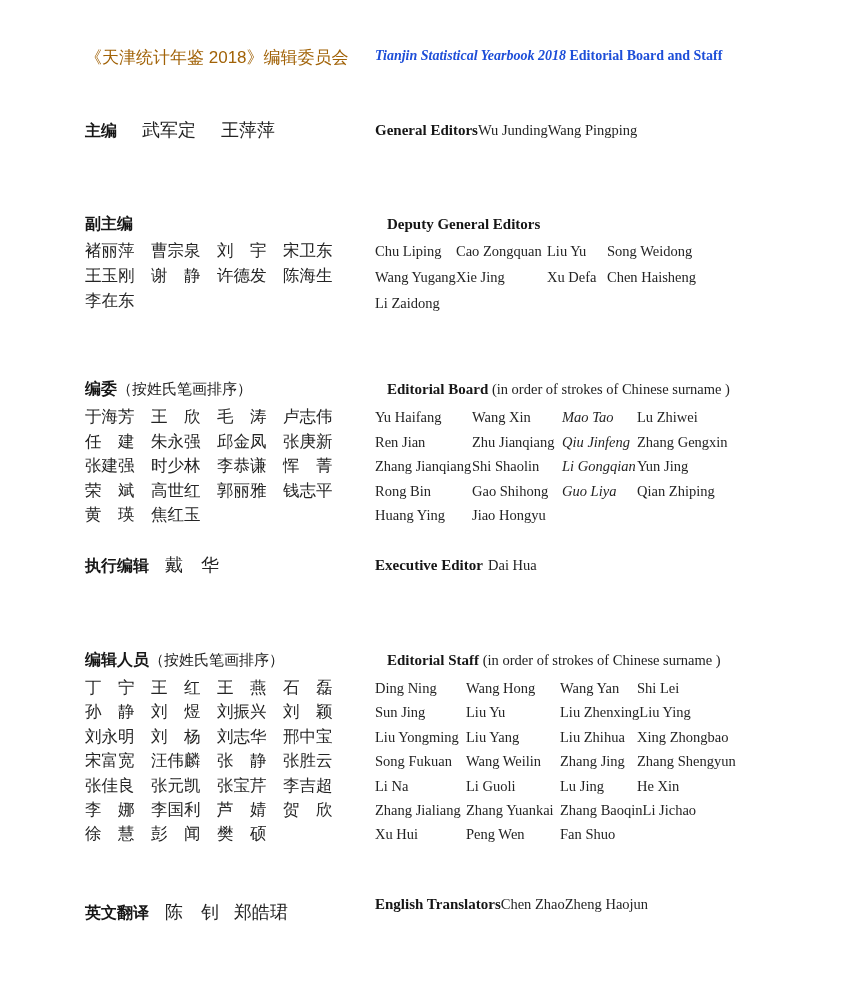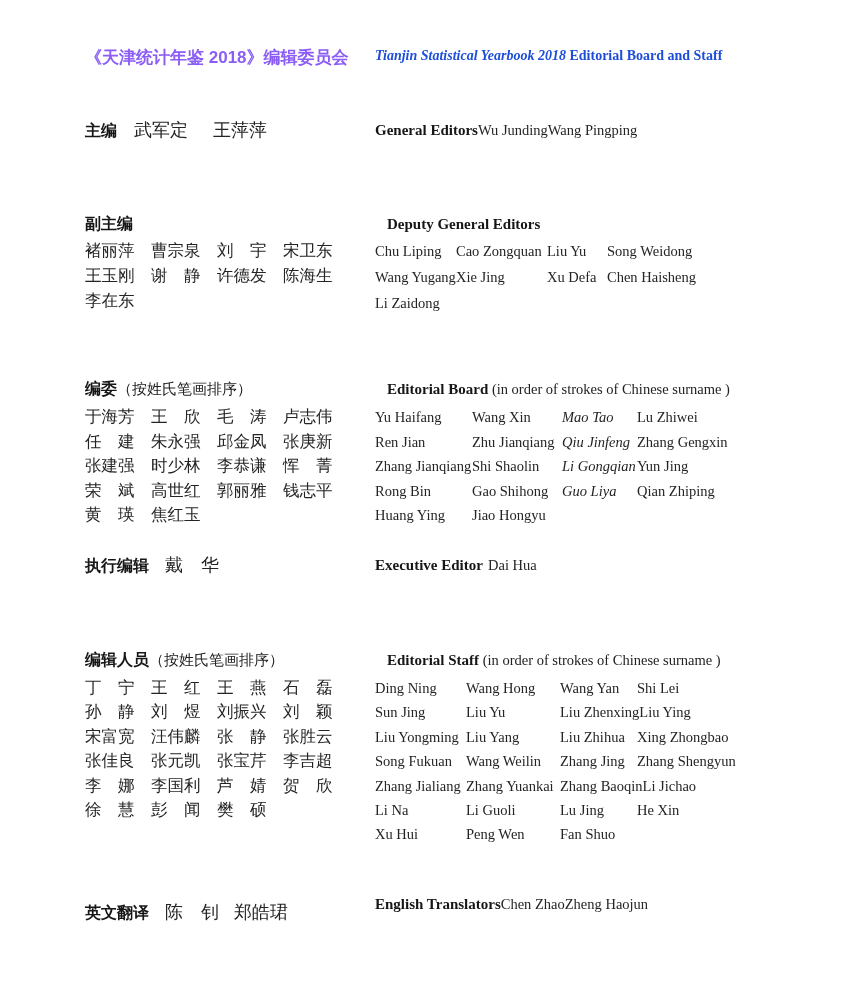--- a/index.html
+++ b/index.html
@@ -32,21 +32,21 @@
     display:inline-block;min-width:51px;
     font-size:16.5px;color:#242424;
     font-family:"Liberation Serif",serif;
     margin-right:15px;white-space:nowrap;
   }
   .zh-line{white-space:nowrap;line-height:26px;}
   .zh-line .names span{
     display:inline-block;min-width:51px;
     font-size:18px;color:#242424;margin-right:25px;white-space:nowrap;
   }
-  .zh-line .zh-label{margin-right:17px;}
+  .zh-line .zh-label{margin-right:25px;}
   .sec-executive .zh-line .zh-label{margin-right:16px;}
   .sec-translators .zh-line .zh-label{margin-right:16px;}
   .sec-translators .zh-line .names span{margin-right:15px;}
 
   
   .en-label{font-weight:bold;font-size:15px;color:#161616;}
   .en-note{font-weight:normal;font-size:14.5px;color:#222;text-align:right;}
   .en-label-line{line-height:26px;white-space:nowrap;margin-left:12px;}
   .en-rows .row{white-space:nowrap;}
   .en-rows .row span{
@@ -76,21 +76,21 @@
   .sec-staff .en-rows .row span:nth-child(2){min-width:94px;}
   .sec-staff .en-rows .row span:nth-child(3){min-width:77px;}
   .sec-executive .en-line .en-label{min-width:113px;}
   .sec-translators .en-line .en-label{min-width:122px;}
   .sec-translators .en-line .names span:nth-child(1){min-width:73px;}
 
   
   .title-zh{
     position:absolute;left:85px;top:46px;
     font-family:"Liberation Sans",sans-serif;
-    font-weight:700;font-size:17px;color:#8b5cf6;white-space:nowrap;
+    font-weight:400;font-size:17px;color:#a16207;white-space:nowrap;
   }
   .title-en{
     position:absolute;left:375px;top:48px;
     font-weight:bold;font-size:14px;color:#1d4ed8;white-space:nowrap;
   }
   .title-en .it{font-style:italic;}
 
   
   .sec-general{top:117px;}
   .sec-deputy{top:211px;}
@@ -187,37 +187,38 @@
   </div>
 
   <div class="sec sec-staff">
     <div class="col-zh">
       <div class="zh-label-line">
         <span class="zh-label">编辑人员</span><span class="zh-note">（按姓氏笔画排序）</span>
       </div>
       <div class="zh-rows">
           <div class="row"><span>丁　宁</span><span>王　红</span><span>王　燕</span><span>石　磊</span></div>
           <div class="row"><span>孙　静</span><span>刘　煜</span><span>刘振兴</span><span>刘　颖</span></div>
+          <div class="row"><span>刘永明</span><span>刘　杨</span><span>刘志华</span><span>邢中宝</span></div>
           <div class="row"><span>宋富宽</span><span>汪伟麟</span><span>张　静</span><span>张胜云</span></div>
           <div class="row"><span>张佳良</span><span>张元凯</span><span>张宝芹</span><span>李吉超</span></div>
           <div class="row"><span>李　娜</span><span>李国利</span><span>芦　婧</span><span>贺　欣</span></div>
           <div class="row"><span>徐　慧</span><span>彭　闻</span><span>樊　硕</span></div>
         </div>
     </div>
     <div class="col-en">
       <div class="en-label-line">
         <span class="en-label">Editorial Staff</span><span class="en-note"> (in order of strokes of Chinese surname )</span>
       </div>
       <div class="en-rows">
           <div class="row"><span>Ding Ning</span><span>Wang Hong</span><span>Wang Yan</span><span>Shi Lei</span></div>
           <div class="row"><span>Sun Jing</span><span>Liu Yu</span><span>Liu Zhenxing</span><span>Liu Ying</span></div>
           <div class="row"><span>Liu Yongming</span><span>Liu Yang</span><span>Liu Zhihua</span><span>Xing Zhongbao</span></div>
           <div class="row"><span>Song Fukuan</span><span>Wang Weilin</span><span>Zhang Jing</span><span>Zhang Shengyun</span></div>
+          <div class="row"><span>Li Na</span><span>Li Guoli</span><span>Lu Jing</span><span>He Xin</span></div>
           <div class="row"><span>Zhang Jialiang</span><span>Zhang Yuankai</span><span>Zhang Baoqin</span><span>Li Jichao</span></div>
-          <div class="row"><span>Li Na</span><span>Li Guoli</span><span>Lu Jing</span><span>He Xin</span></div>
           <div class="row"><span>Xu Hui</span><span>Peng Wen</span><span>Fan Shuo</span></div>
         </div>
     </div>
   </div>
 
   <div class="sec sec-translators">
     <div class="col-zh">
       <div class="zh-line">
         <span class="zh-label">英文翻译</span><span class="names"><span>陈　钊</span><span>郑皓珺</span></span>
       </div>

